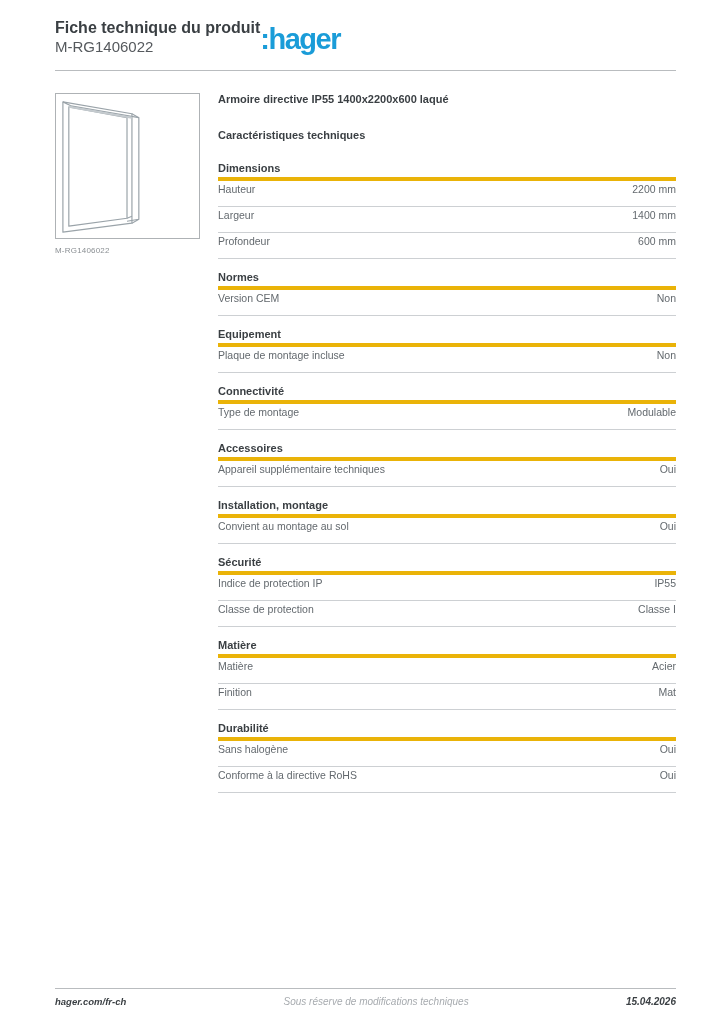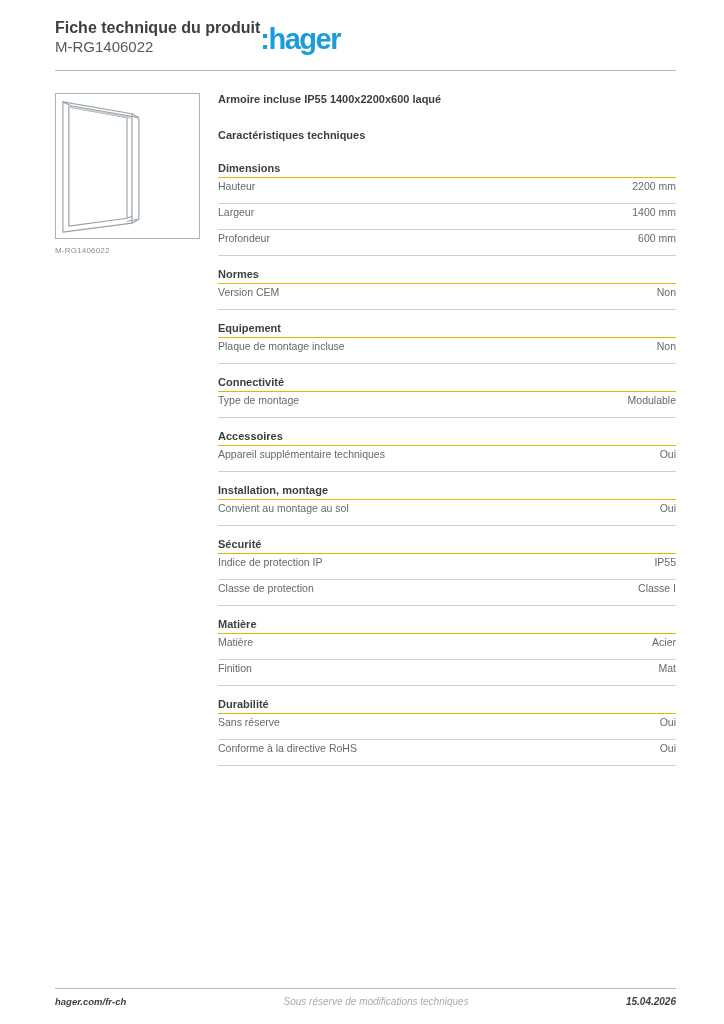--- a/index.html
+++ b/index.html
@@ -16,21 +16,21 @@
   .header-sep { position:absolute; left:55px; right:48px; top:70px; border-top:1px solid #b9bcbf; }
   
   .product-col { position:absolute; left:55px; top:93px; width:145px; }
   .product-img-box { width:145px; height:146px; border:1px solid #aeb2b5; background:#fff; display:flex; align-items:center; justify-content:center; }
   .product-caption { margin-top:7px; font-size:8px; color:#8a8f93; letter-spacing:0.2px; }
   
   .content-col { position:absolute; left:218px; right:48px; top:93px; }
   .product-name { font-size:11px; font-weight:bold; color:#3a3f43; }
   .tech-heading { font-size:11px; font-weight:bold; color:#3a3f43; margin-top:24px; margin-bottom:21px; }
   .spec-section { margin-bottom:12px; }
-  .section-title { font-size:11px; font-weight:bold; color:#3a3f43; padding-bottom:3px; border-bottom:1px solid #eab308; }
+  .section-title { font-size:11px; font-weight:bold; color:#3a3f43; padding-bottom:3px; border-bottom:4px solid #eab308; }
   .spec-row { display:flex; justify-content:space-between; align-items:baseline; border-bottom:1px solid #cdd0d3; padding:2px 0 11px 0; }
   .spec-row .label { font-size:10.5px; color:#63696e; }
   .spec-row .value { font-size:10.5px; color:#63696e; text-align:right;margin-left:23px; }
   
   .footer-sep { position:absolute; left:55px; right:48px; top:988px; border-top:1px solid #b9bcbf; }
   .footer { position:absolute; left:55px; right:48px; top:996px; display:flex; justify-content:space-between; align-items:baseline;font-style:italic; }
   .footer .f-left  { font-size:9.5px; font-weight:bold; color:#3a3f43; }
   .footer .f-center{ font-size:10px; color:#a7abaf; }
   .footer .f-right { font-size:10px; font-weight:bold; color:#3a3f43; }
   svg { display:block; }
@@ -66,21 +66,21 @@
           <line x1="72" y1="126" x2="77" y2="124"></line>
 
           <line x1="13" y1="13" x2="77" y2="24" stroke="#c4cace" stroke-width="2"></line>
         </g>
       </svg>
     </div>
     <div class="product-caption">M-RG1406022</div>
   </div>
 
   <div class="content-col">
-    <div class="product-name">Armoire incluse IP55 1400x2200x600 laqué</div>
+    <div class="product-name">Armoire directive IP55 1400x2200x600 laqué</div>
     <div class="tech-heading">Caractéristiques techniques</div>
     <div id="sections" class="spec-sections">
   <section class="spec-section">
     <h3 class="section-title">Dimensions</h3>
     <div class="rows">
   <div class="spec-row">
     <span class="label">Hauteur</span>
     <span class="value">2200 mm</span>
   </div>
 
@@ -173,21 +173,21 @@
     <span class="label">Finition</span>
     <span class="value">Mat</span>
   </div>
 </div>
   </section>
 
   <section class="spec-section">
     <h3 class="section-title">Durabilité</h3>
     <div class="rows">
   <div class="spec-row">
-    <span class="label">Sans réserve</span>
+    <span class="label">Sans halogène</span>
     <span class="value">Oui</span>
   </div>
 
   <div class="spec-row">
     <span class="label">Conforme à la directive RoHS</span>
     <span class="value">Oui</span>
   </div>
 </div>
   </section>
 </div>

